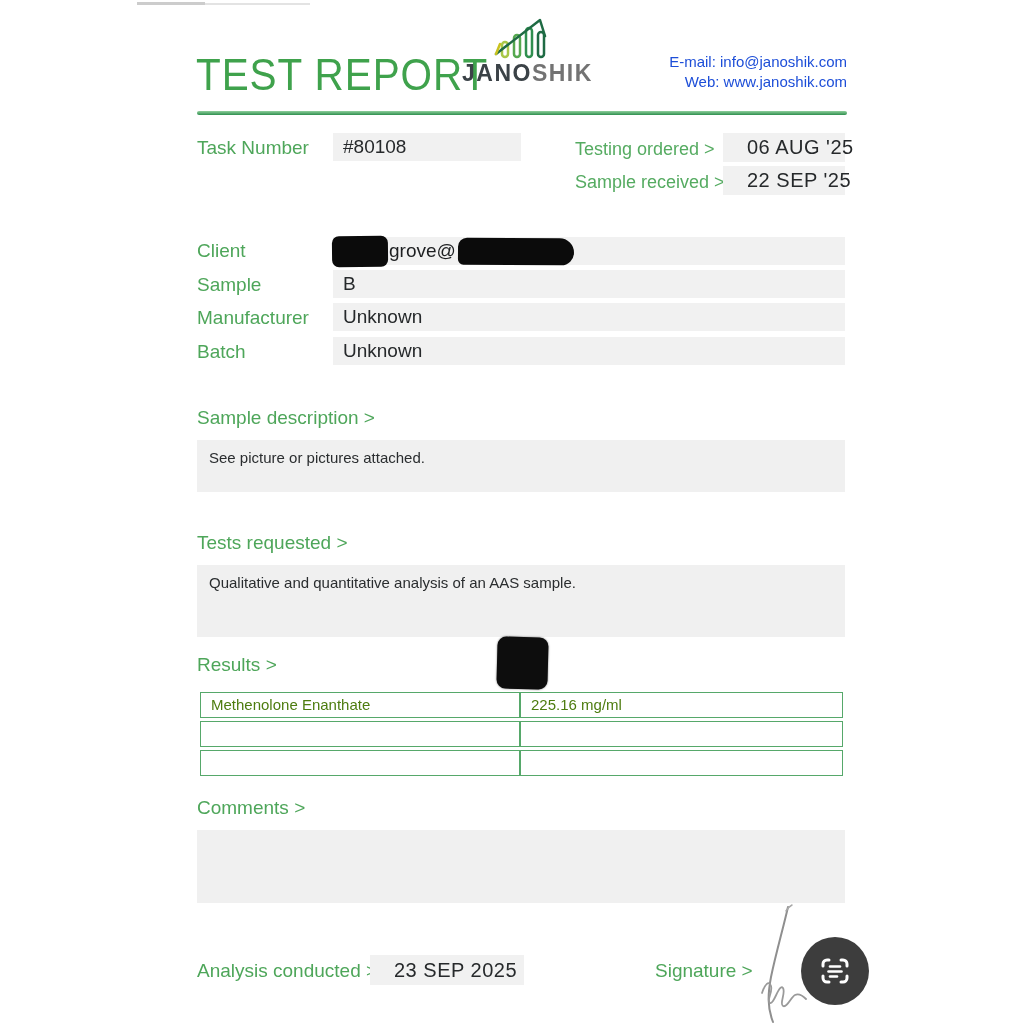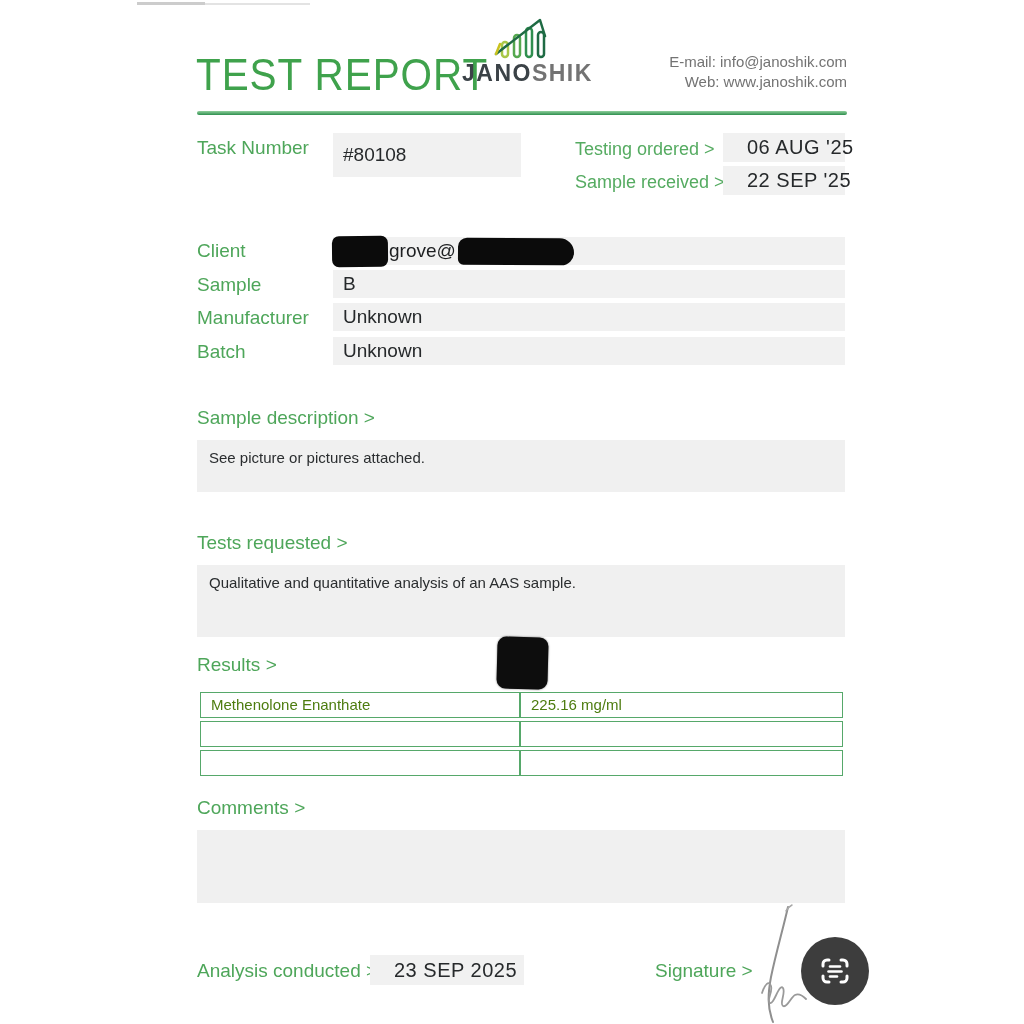--- a/index.html
+++ b/index.html
@@ -32,21 +32,21 @@
     text-align: center;
     font-size: 23px; font-weight: bold; letter-spacing: 1.5px;
     color: #3b4247;
     white-space: nowrap;
   }
   .logo-text .shik { color: #737373; }
   .contact {
     right: 177px; top: 52px;
     text-align: right;
     font-size: 15px; line-height: 20px;
-    color: #737373;
+    color: #1d4ed8;
   }
   .rule {
     left: 197px; top: 111px; width: 650px; height: 4px;
     background: linear-gradient(to bottom, #8fcf9b, #2f8f4f);
     border-radius: 2px;
   }
   .artifact-line { left: 137px; top: 2px; width: 68px; height: 3px; background: #cccccc; }
   .artifact-line2 { left: 205px; top: 3px; width: 105px; height: 2px; background: #e3e3e3; }
 
   
@@ -137,21 +137,21 @@
   </div>
 
   <div class="abs contact">
     <div>E-mail: info@janoshik.com</div>
     <div>Web: www.janoshik.com</div>
   </div>
 
   <div class="abs rule"></div>
 
   <div class="abs green-label" style="left:197px; top:137px;">Task Number</div>
-  <div class="abs field" style="left:333px; top:133px; width:188px; height:44px;">#80108</div>
+  <div class="abs field" style="left:333px; top:133px; width:188px; height:28px;">#80108</div>
 
   <div class="abs green-label-sm" style="left:575px; top:139px;">Testing ordered  &gt;</div>
   <div class="abs field date" style="left:723px; top:133px; width:122px; height:29px;">06 AUG '25</div>
 
   <div class="abs green-label-sm" style="left:575px; top:172px;">Sample received &gt;</div>
   <div class="abs field date" style="left:723px; top:166px; width:122px; height:29px;">22 SEP '25</div>
 
   <div class="abs green-label" style="left:197px; top:240px;">Client</div>
   <div class="abs field" style="left:333px; top:237px; width:512px; height:28px; padding-left:0; overflow:visible;">
     <span class="redact redact-1"></span>

